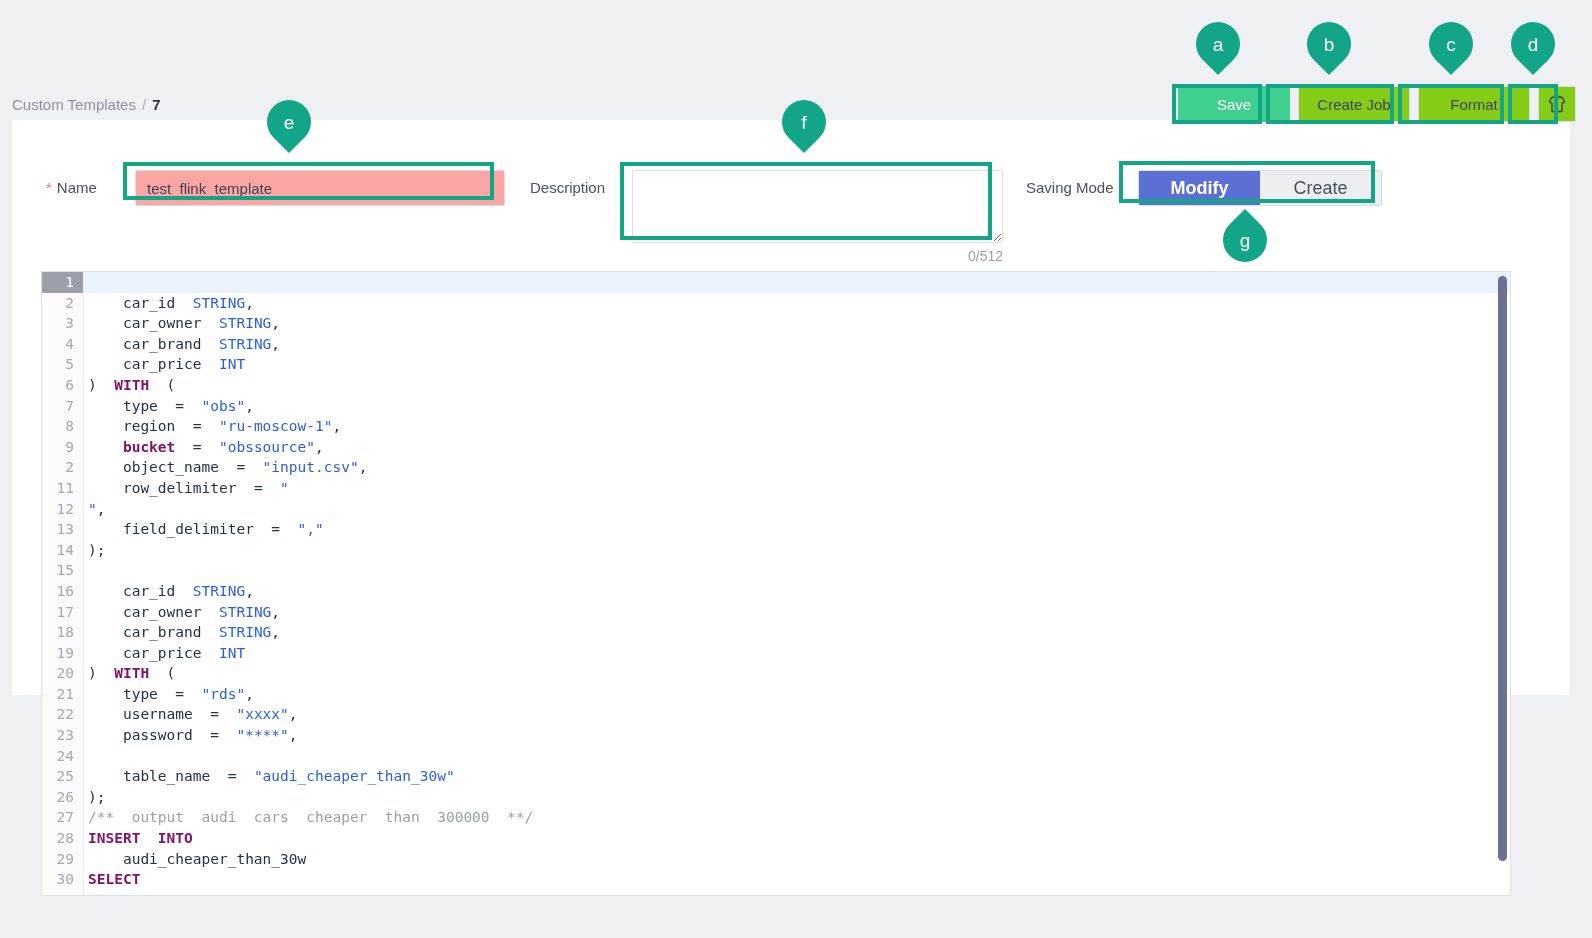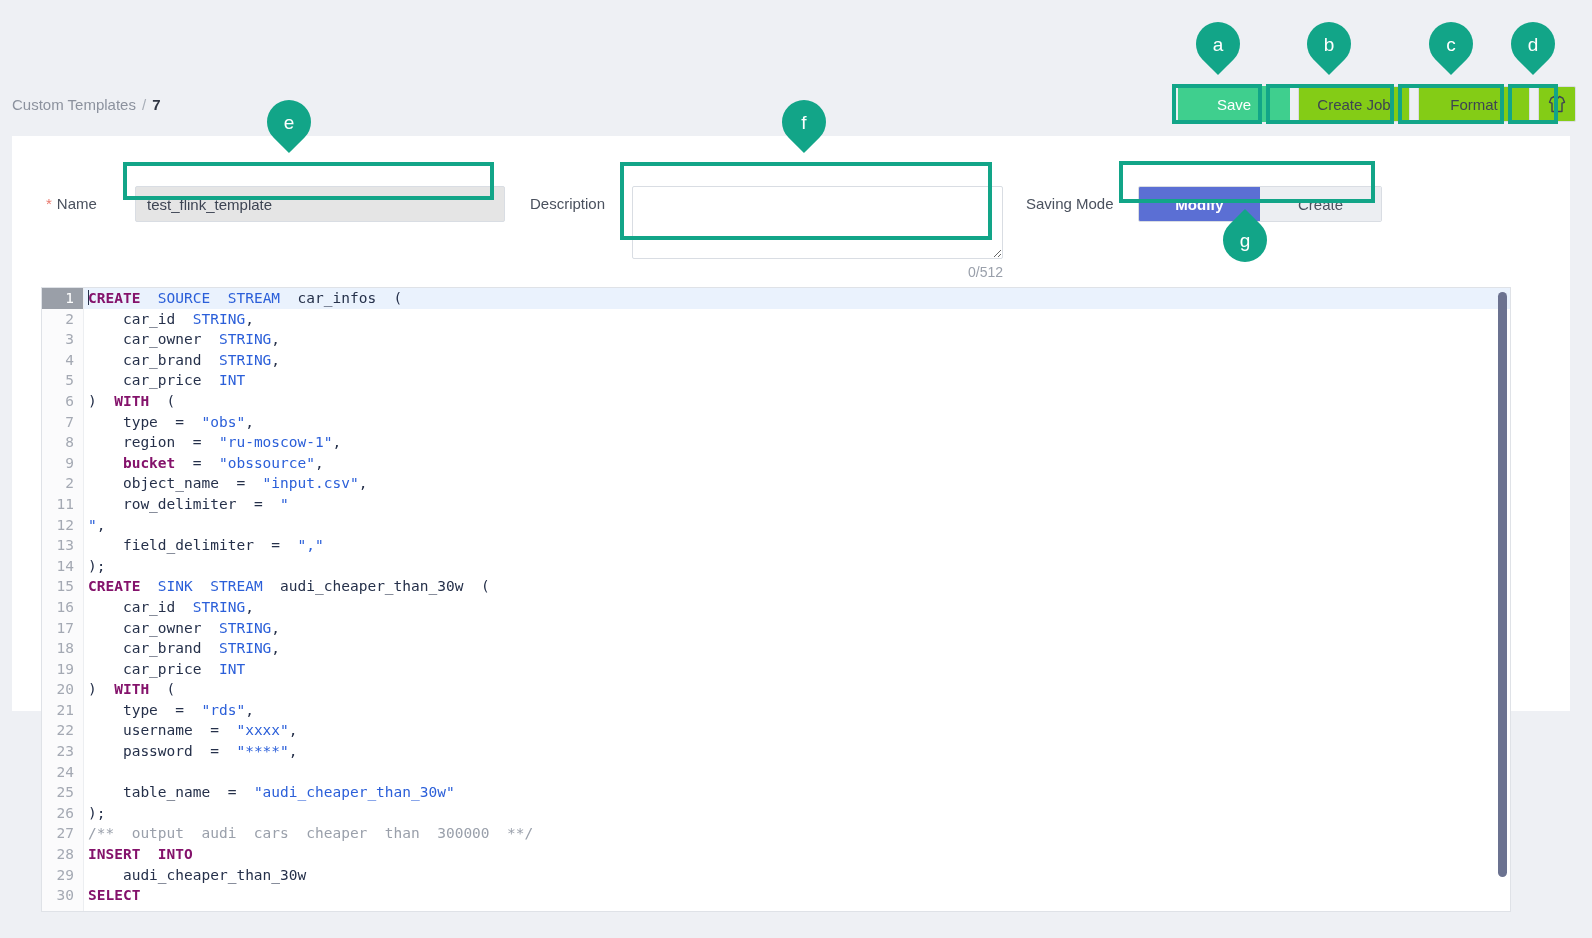--- a/index.html
+++ b/index.html
@@ -108,21 +108,21 @@
     left: 12px;
     font-size: 15px;
     color: #8c929e;
   }
   #breadcrumb .sep { margin: 0 6px; color: #a8aeb8; }
   #breadcrumb .current { color: #2f3542; font-weight: bold; }
 
   
   #card {
     position: absolute;
-    top: 136px;
+    top: 120px;
     left: 12px;
     width: 1558px;
     height: 575px;
     background: #ffffff;
     box-sizing: border-box;
   }
 
   
   #form-row {
     position: absolute;
@@ -146,21 +146,21 @@
     top: 28px;
     width: 370px;
     height: 36px;
     border: 1px solid #d9dde3;
     border-radius: 2px;
     box-sizing: border-box;
     padding: 0 11px;
     font-size: 15px;
     color: #3d4453;
     font-family: "Liberation Sans", sans-serif;
-    background: #e5e5e5;
+    background: #fca5a5;
     outline: none;
   }
   #desc-label  { left: 518px; top: 28px; }
   #desc-input {
     position: absolute;
     left: 620px;
     top: 28px;
     width: 371px;
     height: 73px;
     border: 1px solid #d9dde3;
@@ -192,21 +192,21 @@
     border-radius: 2px;
     overflow: hidden;
     border: 1px solid #d9dde3;
     box-sizing: border-box;
   }
   .seg {
     width: 121px;
     display: flex;
     align-items: center;
     justify-content: center;
-    font-size: 15px;
+    font-size: 18px;
     cursor: pointer;
     box-sizing: border-box;
     background: #eceef2;
     color: #4a515e;
   }
   .seg.active {
     background: #5b6fd4;
     color: #ffffff;
     font-weight: bold;
   }
@@ -320,35 +320,35 @@
 
     <div class="field-label" id="mode-label">Saving Mode</div>
     <div id="mode-toggle">
       <div class="seg active">Modify</div>
       <div class="seg">Create</div>
     </div>
   </div>
 
   <div id="editor">
     <div id="code-scroll">
-        <div class="code-line active"><div class="gutter">1</div><div class="code-text"><span class="caret"></span><span class="tok-kw">CREATE</span><span class="tok-pun">  </span><span class="tok-type">SOURCE</span><span class="tok-pun">  </span><span class="tok-type">STREAM</span><span class="tok-pun">  </span><span class="tok-id">car_infos</span><span class="tok-pun">  (</span></div></div>
+        <div class="code-line active"><div class="gutter">1</div></div>
         <div class="code-line"><div class="gutter">2</div><div class="code-text"><span class="tok-pun">    </span><span class="tok-id">car_id</span><span class="tok-pun">  </span><span class="tok-type">STRING</span><span class="tok-pun">,</span></div></div>
         <div class="code-line"><div class="gutter">3</div><div class="code-text"><span class="tok-pun">    </span><span class="tok-id">car_owner</span><span class="tok-pun">  </span><span class="tok-type">STRING</span><span class="tok-pun">,</span></div></div>
         <div class="code-line"><div class="gutter">4</div><div class="code-text"><span class="tok-pun">    </span><span class="tok-id">car_brand</span><span class="tok-pun">  </span><span class="tok-type">STRING</span><span class="tok-pun">,</span></div></div>
         <div class="code-line"><div class="gutter">5</div><div class="code-text"><span class="tok-pun">    </span><span class="tok-id">car_price</span><span class="tok-pun">  </span><span class="tok-type">INT</span></div></div>
         <div class="code-line"><div class="gutter">6</div><div class="code-text"><span class="tok-pun">)  </span><span class="tok-kw">WITH</span><span class="tok-pun">  (</span></div></div>
         <div class="code-line"><div class="gutter">7</div><div class="code-text"><span class="tok-pun">    </span><span class="tok-id">type</span><span class="tok-pun">  =  </span><span class="tok-str">"obs"</span><span class="tok-pun">,</span></div></div>
         <div class="code-line"><div class="gutter">8</div><div class="code-text"><span class="tok-pun">    </span><span class="tok-id">region</span><span class="tok-pun">  =  </span><span class="tok-str">"ru-moscow-1"</span><span class="tok-pun">,</span></div></div>
         <div class="code-line"><div class="gutter">9</div><div class="code-text"><span class="tok-pun">    </span><span class="tok-kw">bucket</span><span class="tok-pun">  =  </span><span class="tok-str">"obssource"</span><span class="tok-pun">,</span></div></div>
         <div class="code-line"><div class="gutter">2</div><div class="code-text"><span class="tok-pun">    </span><span class="tok-id">object_name</span><span class="tok-pun">  =  </span><span class="tok-str">"input.csv"</span><span class="tok-pun">,</span></div></div>
         <div class="code-line"><div class="gutter">11</div><div class="code-text"><span class="tok-pun">    </span><span class="tok-id">row_delimiter</span><span class="tok-pun">  =  </span><span class="tok-str">"</span></div></div>
         <div class="code-line"><div class="gutter">12</div><div class="code-text"><span class="tok-str">"</span><span class="tok-pun">,</span></div></div>
         <div class="code-line"><div class="gutter">13</div><div class="code-text"><span class="tok-pun">    </span><span class="tok-id">field_delimiter</span><span class="tok-pun">  =  </span><span class="tok-str">","</span></div></div>
         <div class="code-line"><div class="gutter">14</div><div class="code-text"><span class="tok-pun">);</span></div></div>
-        <div class="code-line"><div class="gutter">15</div><div class="code-text"><span class="tok-kw">CREATE</span><span class="tok-pun">  </span><span class="tok-type">SINK</span><span class="tok-pun">  </span><span class="tok-type">STREAM</span><span class="tok-pun">  </span><span class="tok-id">audi_cheaper_than_30w</span><span class="tok-pun">  (</span></div></div>
+        <div class="code-line"><div class="gutter">15</div></div>
         <div class="code-line"><div class="gutter">16</div><div class="code-text"><span class="tok-pun">    </span><span class="tok-id">car_id</span><span class="tok-pun">  </span><span class="tok-type">STRING</span><span class="tok-pun">,</span></div></div>
         <div class="code-line"><div class="gutter">17</div><div class="code-text"><span class="tok-pun">    </span><span class="tok-id">car_owner</span><span class="tok-pun">  </span><span class="tok-type">STRING</span><span class="tok-pun">,</span></div></div>
         <div class="code-line"><div class="gutter">18</div><div class="code-text"><span class="tok-pun">    </span><span class="tok-id">car_brand</span><span class="tok-pun">  </span><span class="tok-type">STRING</span><span class="tok-pun">,</span></div></div>
         <div class="code-line"><div class="gutter">19</div><div class="code-text"><span class="tok-pun">    </span><span class="tok-id">car_price</span><span class="tok-pun">  </span><span class="tok-type">INT</span></div></div>
         <div class="code-line"><div class="gutter">20</div><div class="code-text"><span class="tok-pun">)  </span><span class="tok-kw">WITH</span><span class="tok-pun">  (</span></div></div>
         <div class="code-line"><div class="gutter">21</div><div class="code-text"><span class="tok-pun">    </span><span class="tok-id">type</span><span class="tok-pun">  =  </span><span class="tok-str">"rds"</span><span class="tok-pun">,</span></div></div>
         <div class="code-line"><div class="gutter">22</div><div class="code-text"><span class="tok-pun">    </span><span class="tok-id">username</span><span class="tok-pun">  =  </span><span class="tok-str">"xxxx"</span><span class="tok-pun">,</span></div></div>
         <div class="code-line"><div class="gutter">23</div><div class="code-text"><span class="tok-pun">    </span><span class="tok-id">password</span><span class="tok-pun">  =  </span><span class="tok-str">"****"</span><span class="tok-pun">,</span></div></div>
         <div class="code-line"><div class="gutter">24</div></div>
         <div class="code-line"><div class="gutter">25</div><div class="code-text"><span class="tok-pun">    </span><span class="tok-id">table_name</span><span class="tok-pun">  =  </span><span class="tok-str">"audi_cheaper_than_30w"</span></div></div>

